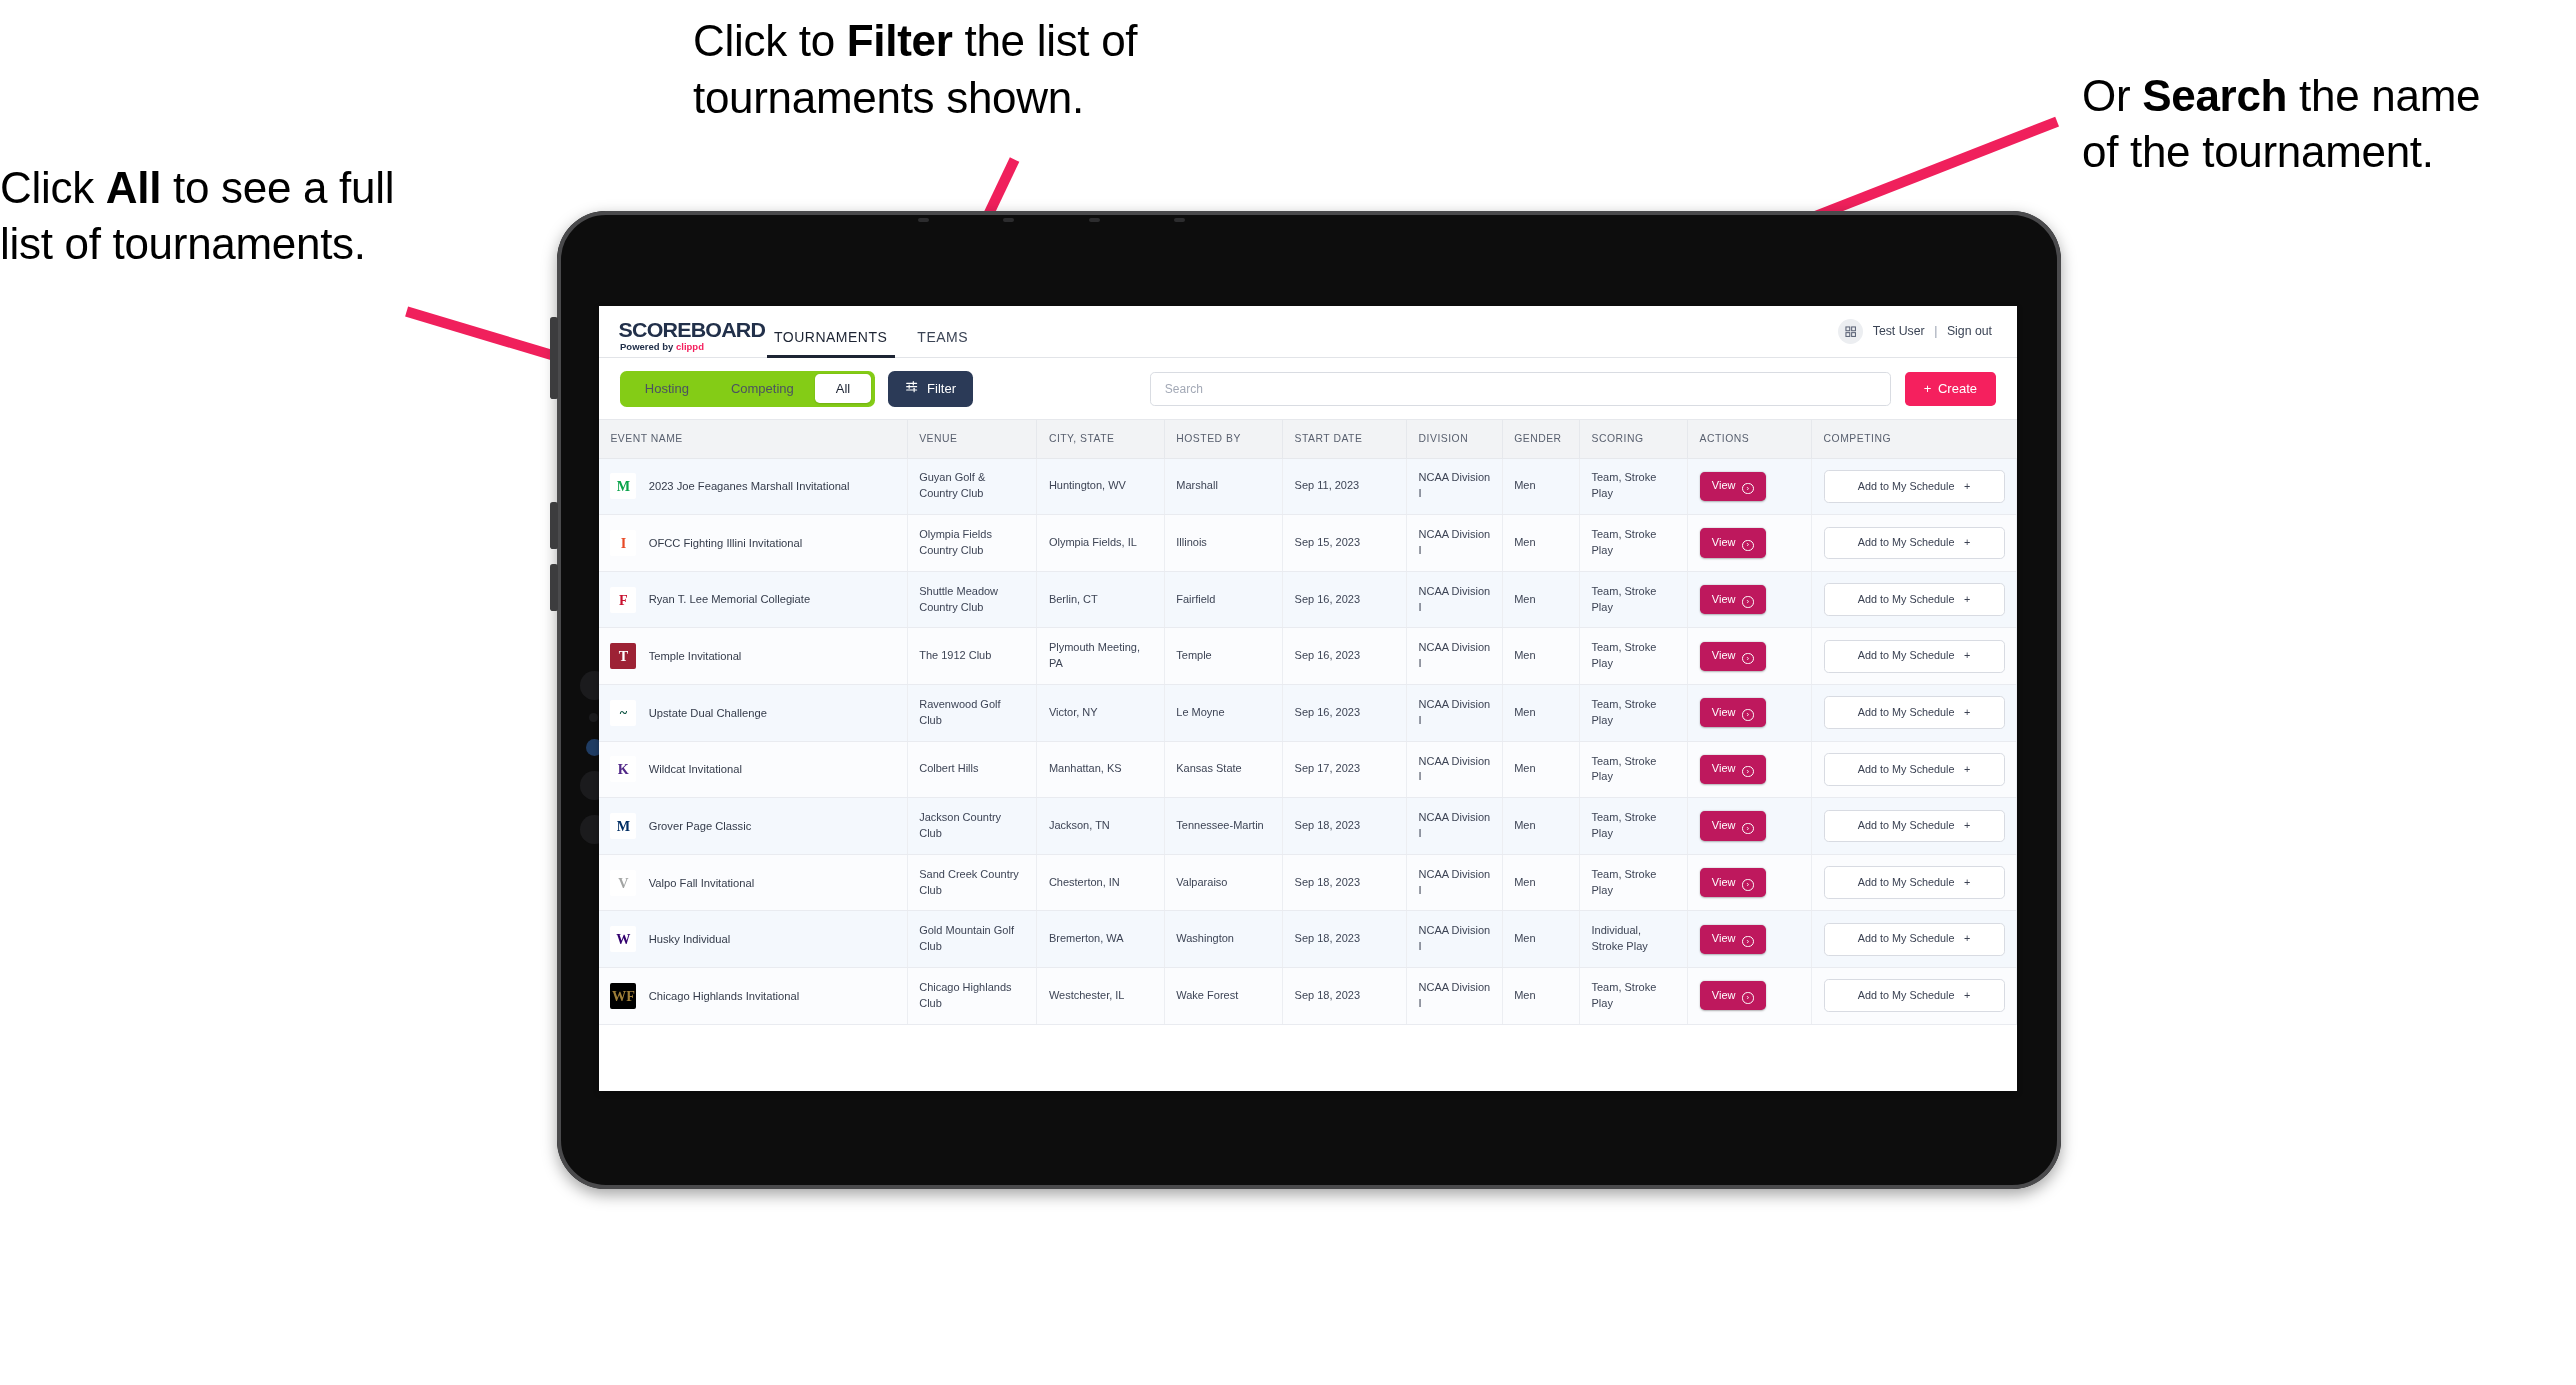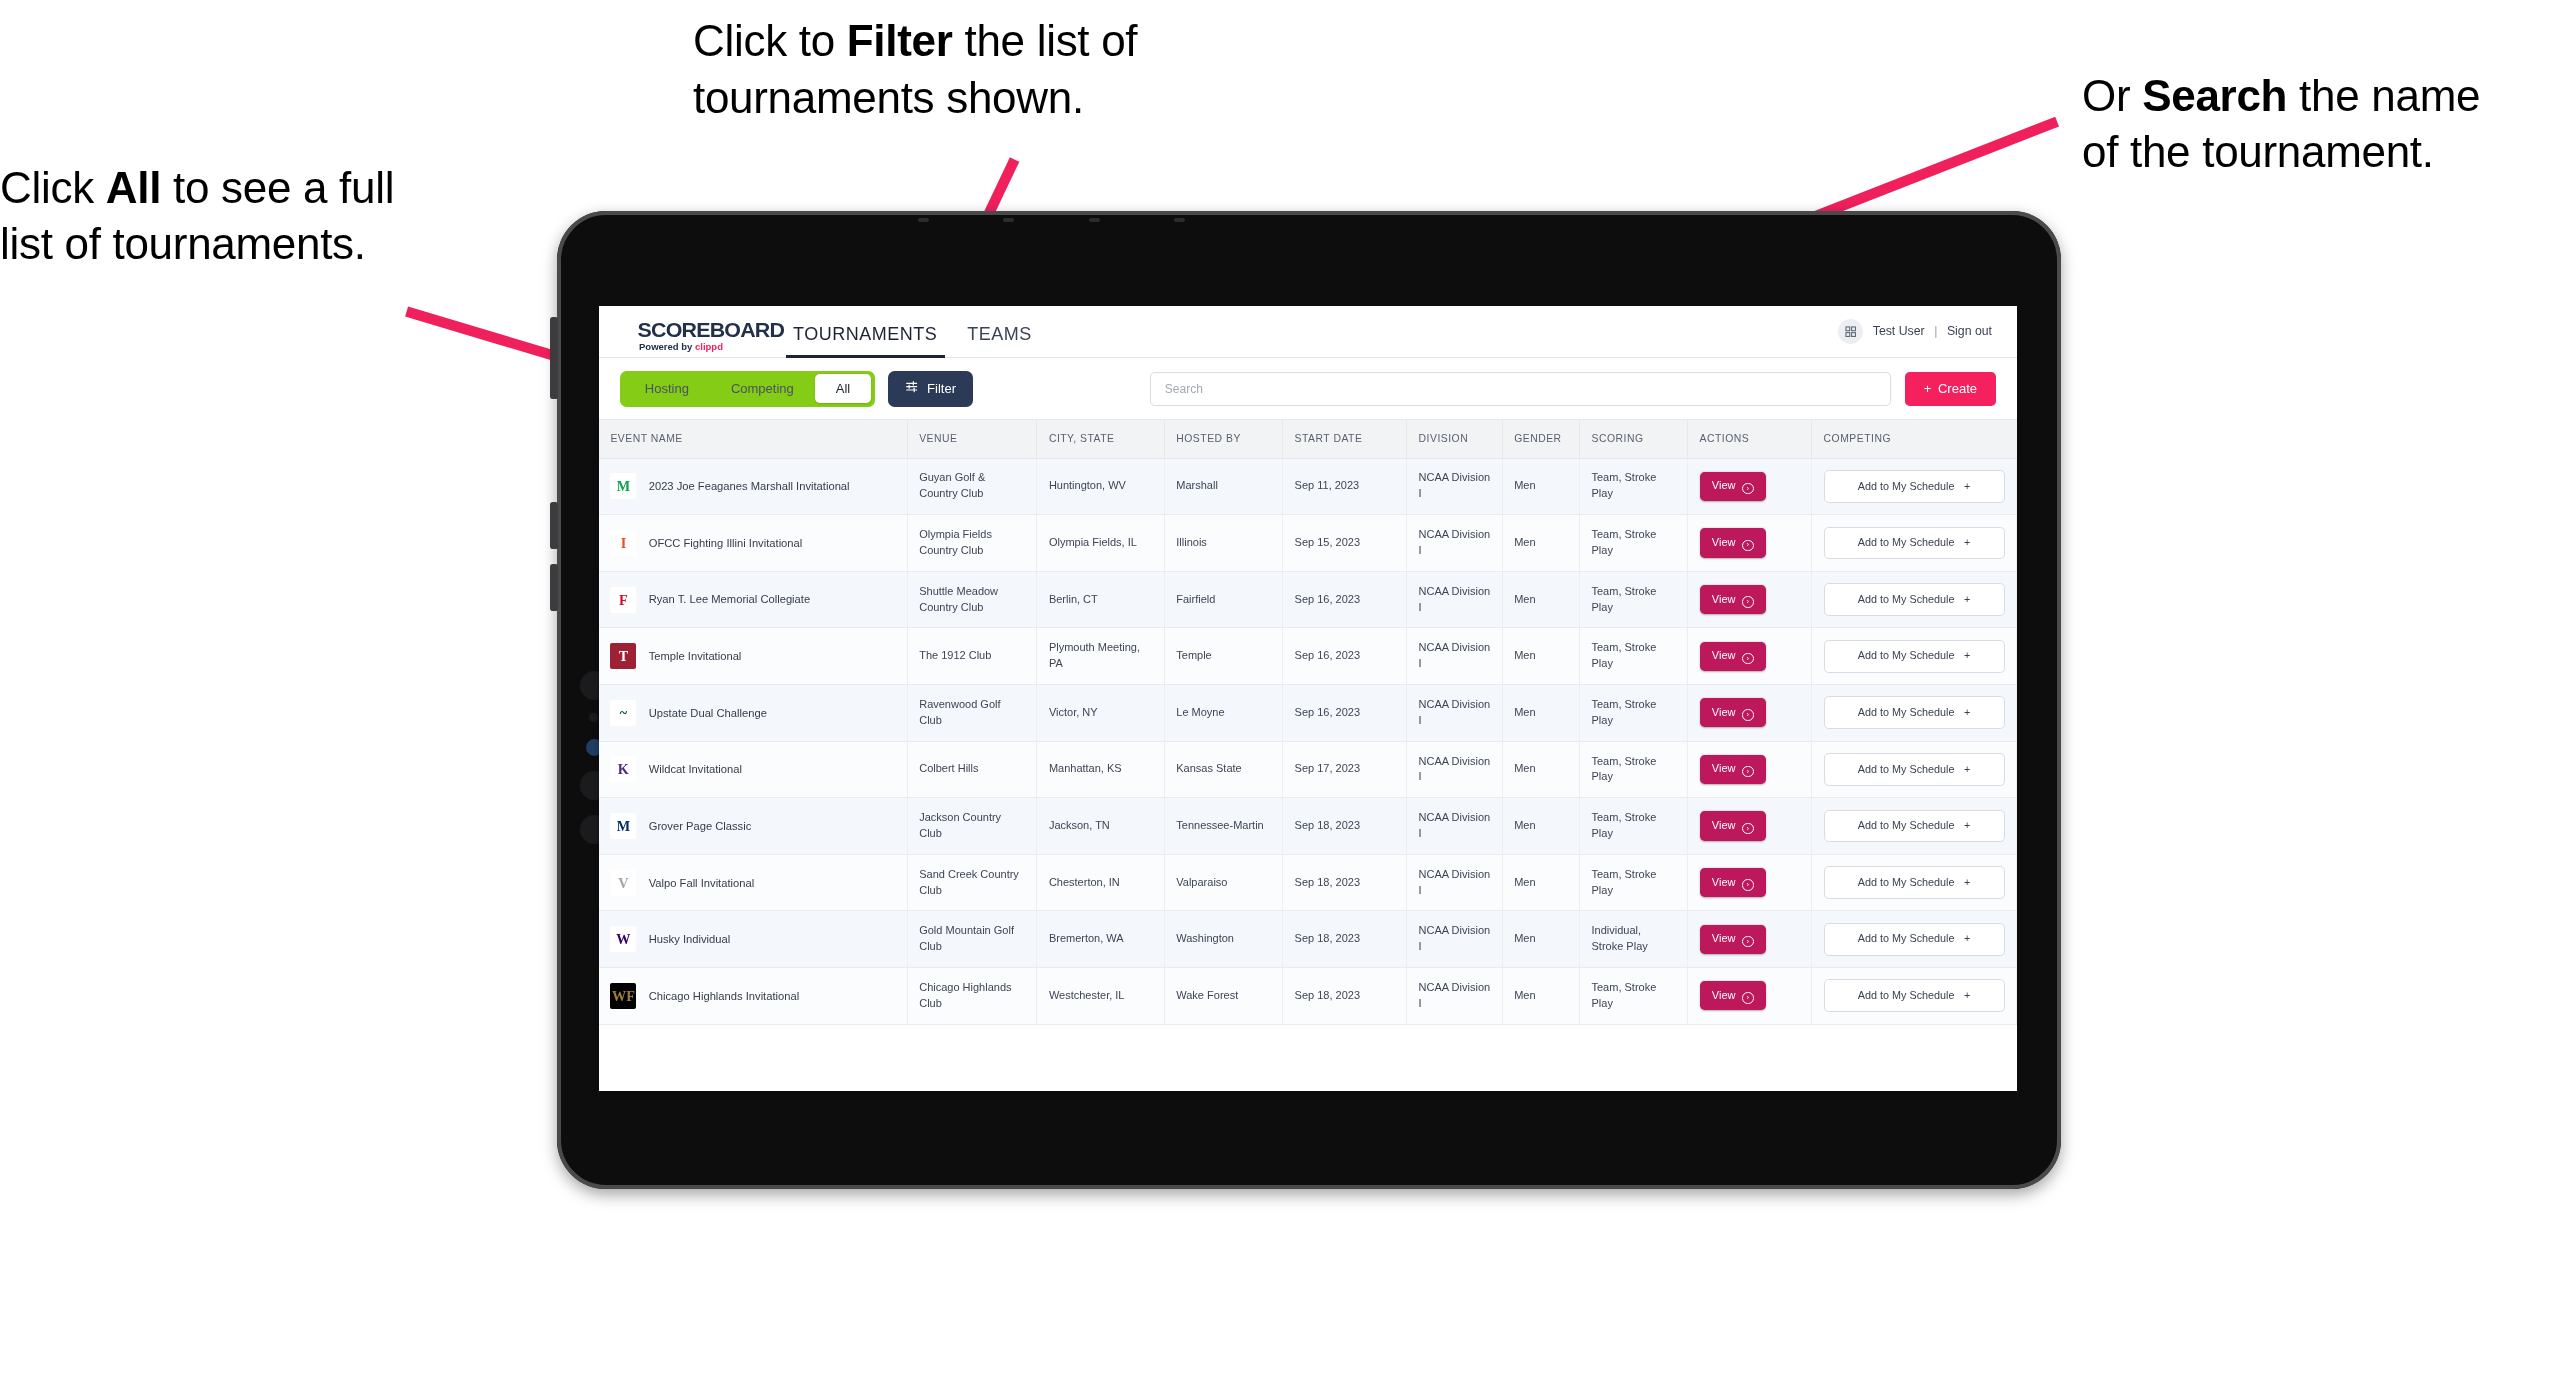--- a/index.html
+++ b/index.html
@@ -83,21 +83,20 @@
     height: 52px;
     background: #ffffff;
     display: flex;
     align-items: flex-end;
     border-bottom: 0.9px solid #e2e4e8;
   }
   #brand {
     padding: 0 0 5.7px 21px;
     width: 160px;
     flex: none;
-    margin-left: 19px;
   }
   #brand-title {
     font-family: "Liberation Sans", sans-serif;
     font-weight: 700;
     font-size: 21px;
     letter-spacing: -0.8px;
     color: #22304a;
     line-height: 1;
     transform: scaleX(1.02);
   }
@@ -105,21 +104,21 @@
     font-size: 9.5px;
     color: #22304a;
     font-weight: 600;
     margin-top: 1.9px;
     line-height: 1;
   }
   #brand-sub .pink { color: #f5205e; font-weight: 700; }
   .navtab {
     position: relative;
     padding: 0 15px 12.3px 15px;
-    font-size: 18px;
+    font-size: 14px;
     letter-spacing: 0.5px;
     color: #3b4455;
     cursor: pointer;
   }
   .navtab.active { color: #1d2433; }
   .navtab.active::after {
     content: "";
     position: absolute;
     left: 7.6px; right: 7.6px; bottom: -0.9px;
     height: 2.8px;

